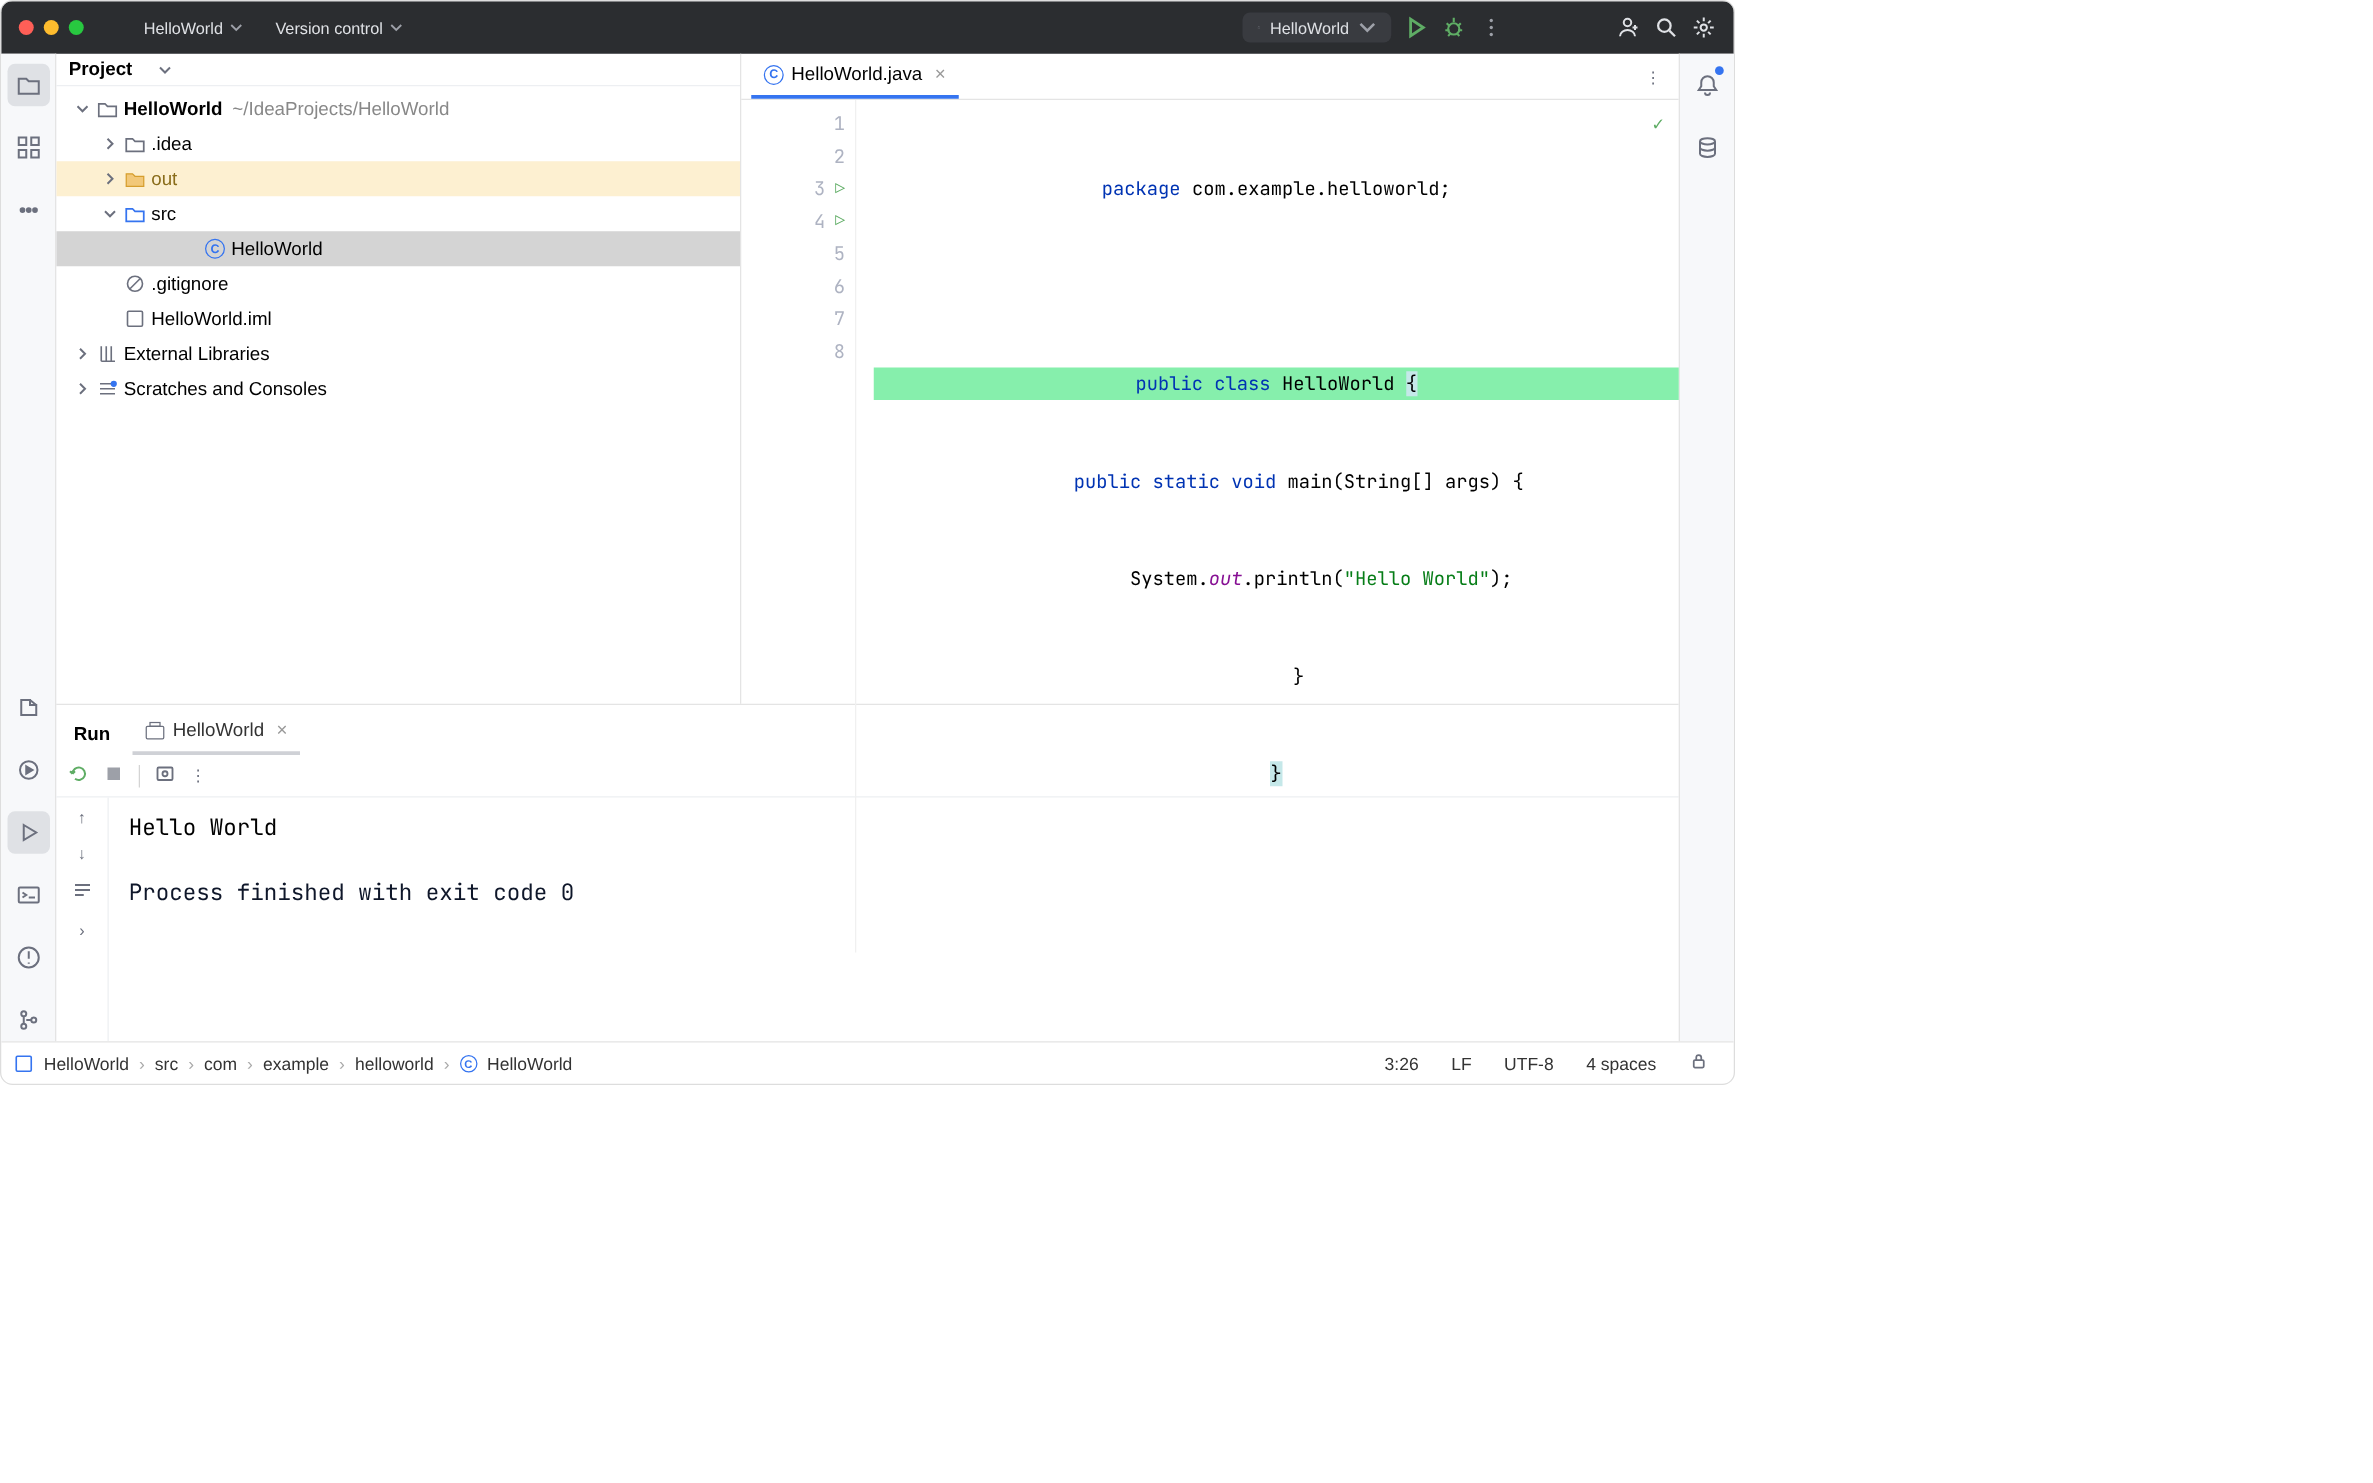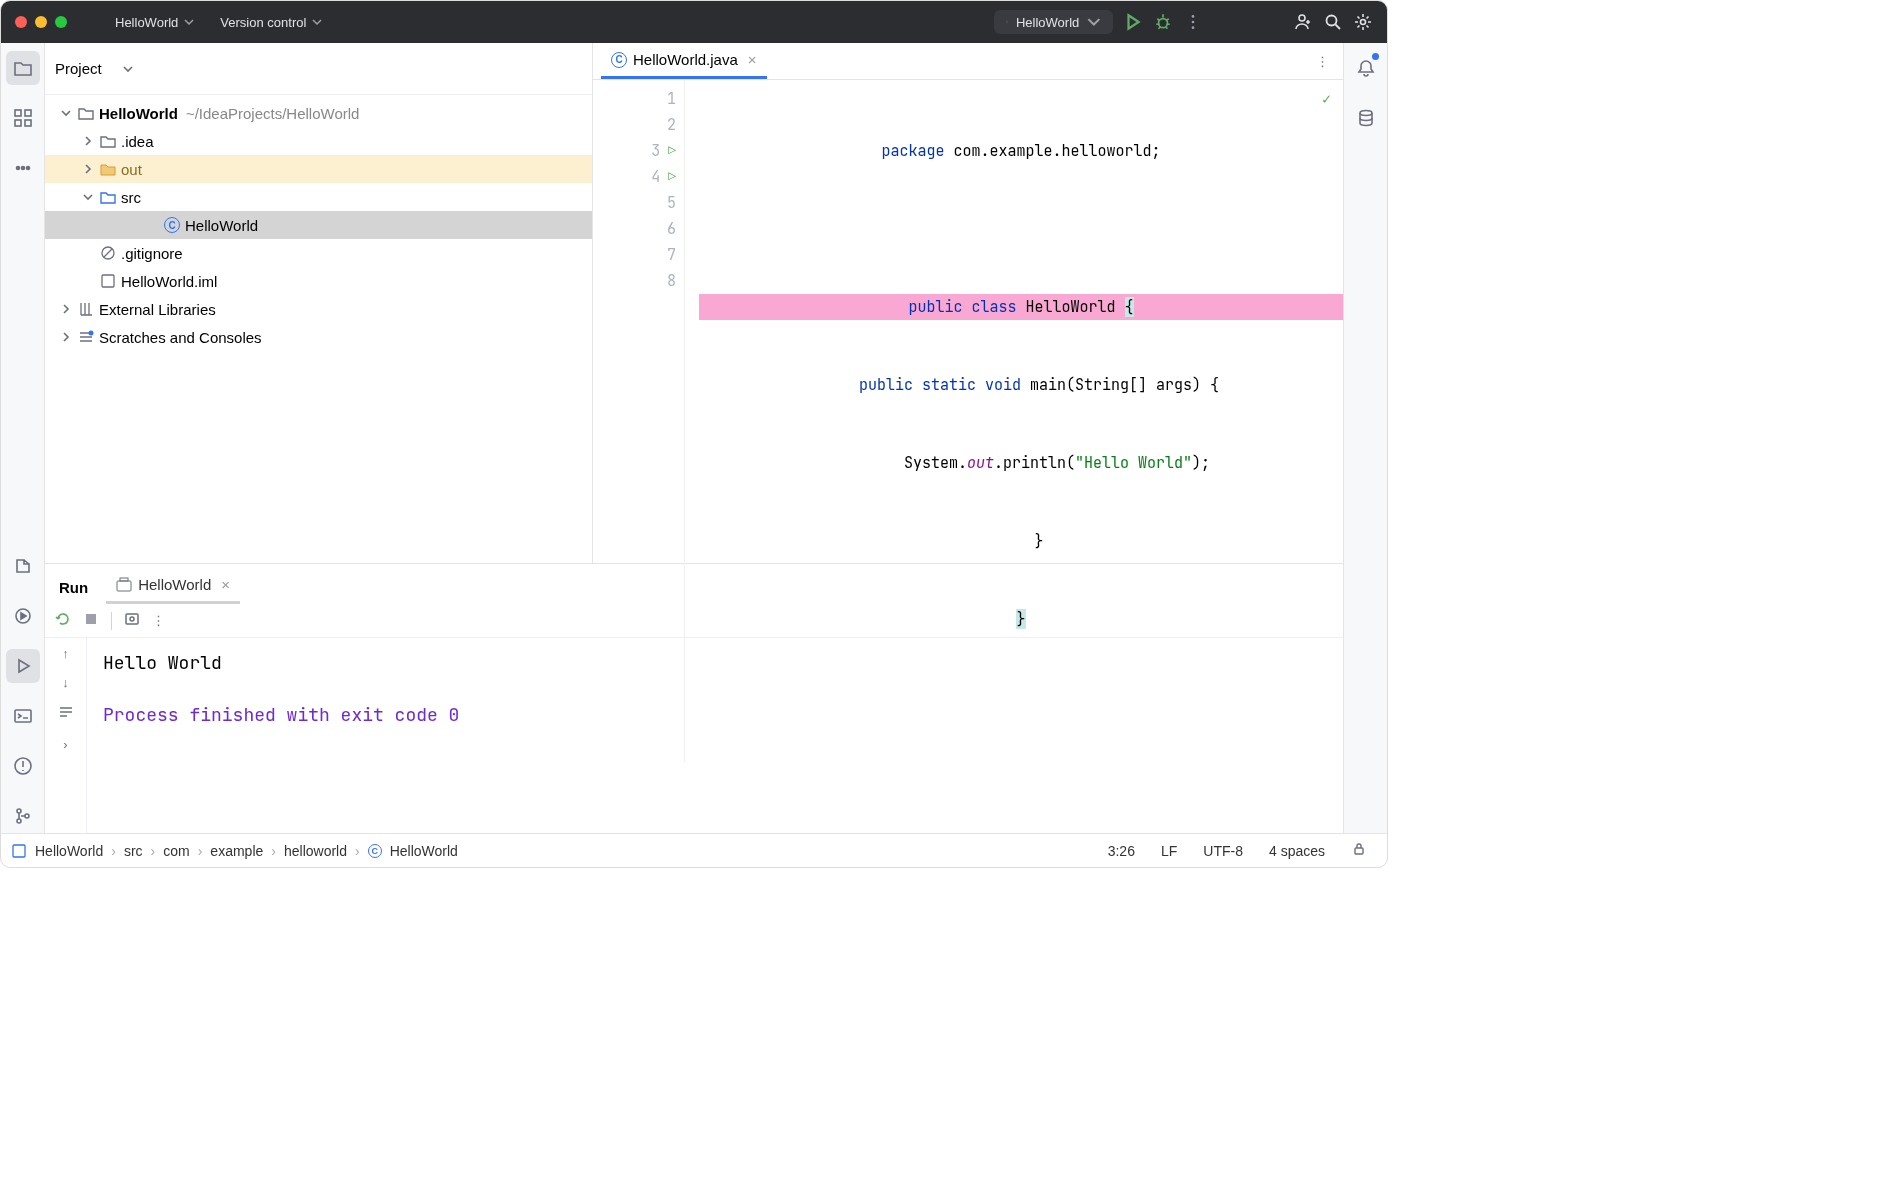--- a/index.html
+++ b/index.html
@@ -45,54 +45,54 @@
 .lb-spacer { flex:1; }
 
 .rightbar { width:44px; background:#f7f8fa; border-left:1px solid #e4e4e4; display:flex; flex-direction:column; align-items:center; padding-top:8px; gap:16px; }
 .rightbar .lb-btn svg { stroke:#6c707e; }
 .notif-dot { position:relative; }
 .notif-dot::after { content:''; position:absolute; top:2px; right:4px; width:7px; height:7px; background:#3574f0; border-radius:50%; }
 
 .main { flex:1; display:flex; flex-direction:column; min-width:0; }
 .upper { flex:1; display:flex; min-height:0; }
 .project { width:548px; display:flex; flex-direction:column; border-right:1px solid #e4e4e4; }
-.proj-head { height:52px; display:flex; align-items:center; padding:0 10px; border-bottom:1px solid #edeff2; gap:21px; font-weight:400; font-size:15px;}
+.proj-head { height:26px; display:flex; align-items:center; padding:0 10px; border-bottom:1px solid #edeff2; gap:21px; font-weight:700; font-size:15px;}
 .tree { flex:1; overflow:auto; font-size:15px; padding-top:4px; }
 .trow { display:flex; align-items:center; height:28px; gap:4px; cursor:pointer; }
 .trow .arrow { width:14px; display:flex; justify-content:center; }
 .trow .micon { width:18px; height:18px; display:flex; align-items:center; justify-content:center; }
 .trow.sel { background:#d4d4d4; }
 .trow.hl { background:#fdf0d1; }
 .path-muted { color:#888; margin-left:4px; }
 .ind-0{padding-left:14px;} .ind-1{padding-left:36px;} .ind-2{padding-left:58px;} .ind-4{padding-left:118px;}
 
 .editor { flex:1; display:flex; flex-direction:column; min-width:0; }
 .etabs { height:40px; display:flex; align-items:flex-end; border-bottom:1px solid #e4e4e4; padding-left:8px; }
 .etab { display:flex; align-items:center; gap:6px; padding:8px 10px; border-bottom:3px solid #3574f0; font-size:15px; }
 .etab .close-x { color:#999; margin-left:4px; }
 .etab-more { margin-left:auto; padding:0 14px; cursor:pointer; color:#6c707e; align-self:center; }
 .code-area { flex:1; display:flex; font-family: "JetBrains Mono","SF Mono",Menlo,monospace; font-size:15px; line-height:26px; position:relative; }
 .gutter { width:92px; text-align:right; color:#aeb3c2; padding:6px 8px 0 0; position:relative; border-right: 1px solid #f0f0f0; }
 .gutter .gl { height:26px; display:flex; justify-content:flex-end; align-items:center; gap:8px; }
 .gplay { color:#5fad65; font-size:13px; }
 .code { flex:1; padding:6px 0 0 14px; white-space:pre;text-align:center; }
 .code .line { height:26px; }
-.code .line.hl { background:#f9a8d4; }
+.code .line.hl { background:#86efac; }
 .kw { color:#0033b3; } .str{ color:#067d17;} .fld{ color:#871094; font-style:italic;} .caret-hl{ background:#c5e8e9;}
 .ok-check { position:absolute; top:6px; right:12px; color:#5fad65; font-weight:bold; }
 
 .runpanel { height:270px; border-top:1px solid #e4e4e4; display:flex; flex-direction:column; }
 .run-tabs { height:40px; display:flex; align-items:flex-end; padding:0 10px; gap:14px; font-size:15px; }
 .rtab-main { font-weight:700; padding:8px 4px;}
 .rtab { display:flex; align-items:center; gap:6px; padding:8px 10px; border-bottom:3px solid #cfd1d6; color:#333; }
 .run-toolbar { height:34px; display:flex; align-items:center; gap:12px; padding:0 10px; border-bottom:1px solid #edeff2; color:#6c707e; }
 .run-body { flex:1; display:flex; }
 .run-left { width:42px; border-right:1px solid #edeff2; display:flex; flex-direction:column; align-items:center; gap:14px; padding-top:8px; color:#6c707e; }
 .run-out { flex:1; padding:12px 16px; font-family:"JetBrains Mono",Menlo,monospace; font-size:18px; line-height:26px; }
-.run-out .exit { color:#6d28d9; }
+.run-out .exit { color:#0f172a; }
 
 .statusbar { height:34px; border-top:1px solid #e4e4e4; display:flex; align-items:center; padding:0 10px; font-size:14px; color:#333; gap:6px; }
 .bc { display:flex; align-items:center; gap:8px; }
 .bc .sep { color:#aaa; }
 .sb-spacer { flex:1; }
 .sb-item { padding:0 10px; }
 
 svg.icn { width:16px; height:16px; }
 .class-ic { width:16px;height:16px;border:1.5px solid #3574f0; border-radius:50%; color:#3574f0; font-size:10px; font-weight:bold; display:flex;align-items:center;justify-content:center;}
 .arrow svg{width:10px;height:10px;}

